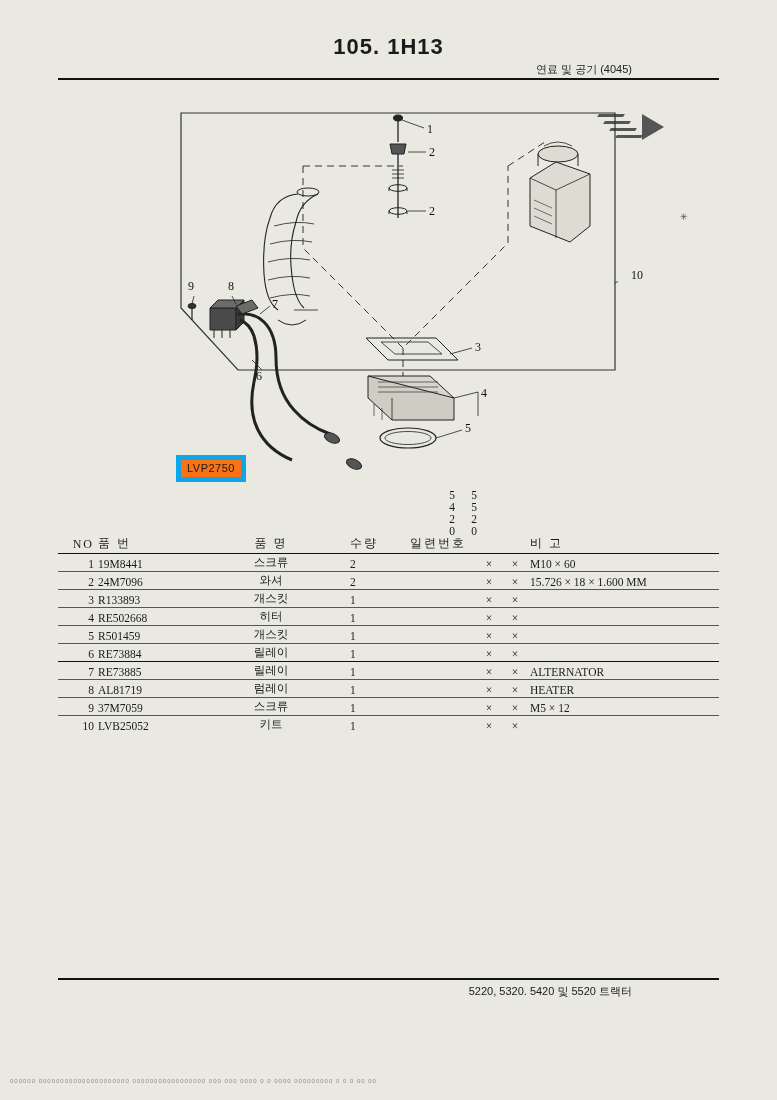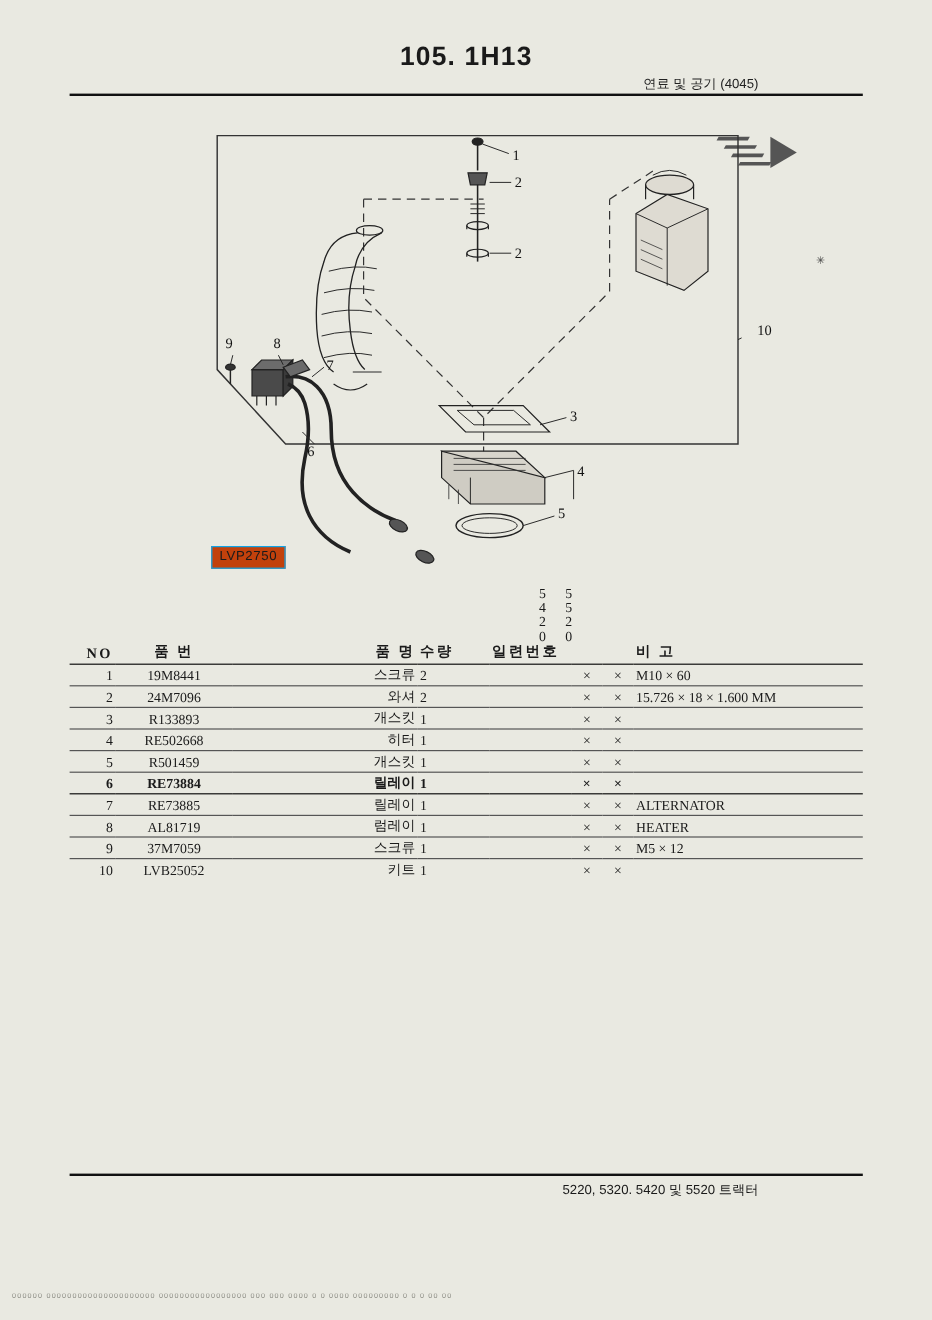--- a/index.html
+++ b/index.html
@@ -89,25 +89,25 @@
     position: absolute;
     font-family: "Liberation Serif", serif;
     font-size: 12px;
     color: #111;
   }
 
   .partcode {
     position: absolute;
     left: 176px;
     top: 455px;
-    border: 1px solid #0ea5e9;
+    border: 5px solid #0ea5e9;
     padding: 2px 6px 3px 6px;
     font-family: "Liberation Sans", sans-serif;
     font-size: 11px;
-    background: #c2410c;
+    background: #f97316;
     letter-spacing: 0.5px;
   }
 
   
   .table-wrap {
     position: absolute;
     left: 58px;
     top: 490px;
     width: 661px;
   }
@@ -133,29 +133,29 @@
     vertical-align: bottom;
     white-space: nowrap;
   }
   .hdr-row th {
     font-weight: normal;
     font-size: 12px;
     padding-bottom: 2px;
     letter-spacing: 2px;
   }
   .col-no    { width: 34px; text-align: right; padding-right: 6px;}
-  .col-num   { width: 94px; text-align: center; padding-left: 4px;}
-  .col-name  { width: 150px; text-align: right; padding-left: 10px;}
+  .col-num   { width: 94px; text-align: left; padding-left: 4px;}
+  .col-name  { width: 150px; text-align: center; padding-left: 10px;}
   .col-qty   { width: 56px; text-align: left; }
   .col-seq   { width: 64px; text-align: left; }
   .col-e1    { width: 22px; text-align: center; }
   .col-e2    { width: 22px; text-align: center; }
   .col-rem   { text-align: left; padding-left: 10px; }
 
-  .line-thick td, .line-thick th { border-bottom: 1.6px solid #111; font-weight: bold; }
+  .line-thick td, .line-thick th { border-bottom: 1.6px solid #111; }
   .line-thin td { border-bottom: 0.8px solid #555; }
   .no-line td { border-bottom: none; }
 
   
   .rule-bottom {
     position: absolute;
     left: 58px;
     top: 978px;
     width: 661px;
     height: 2px;

